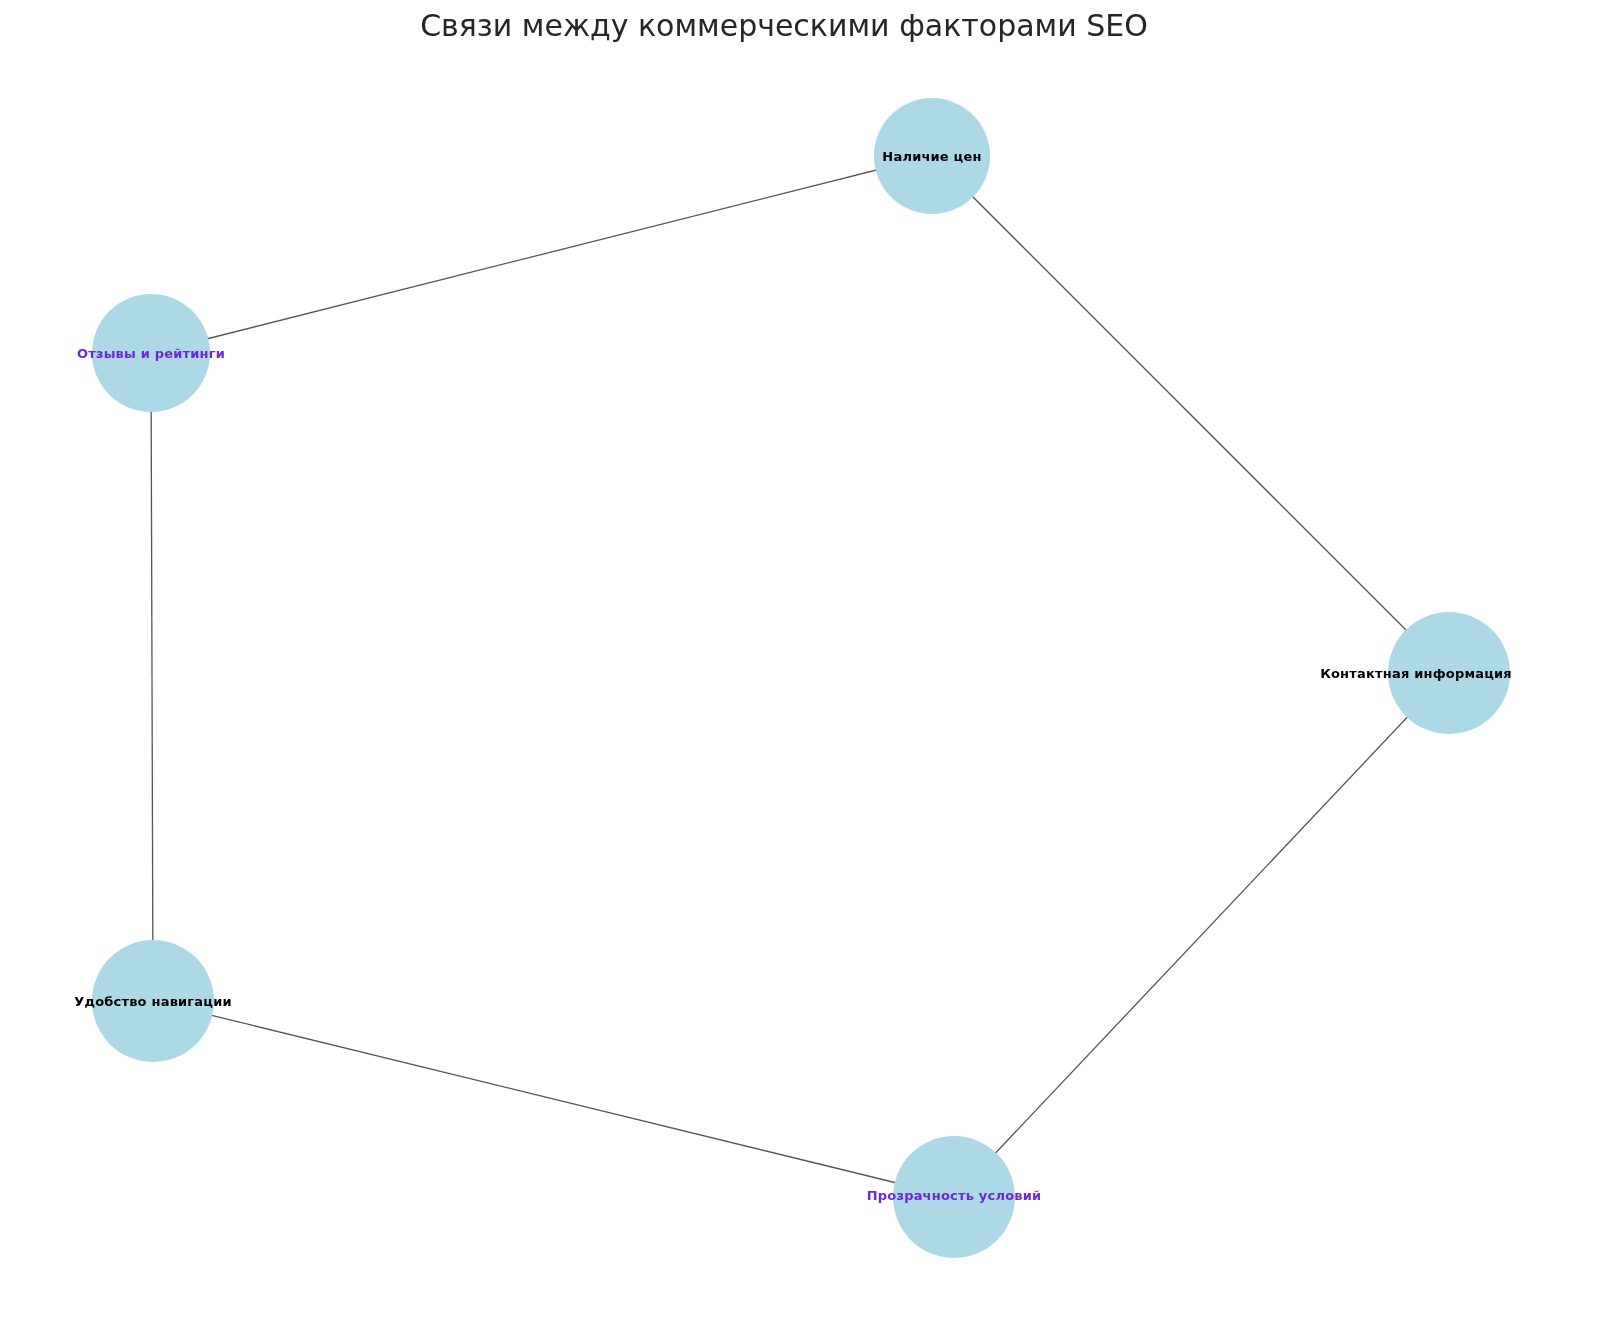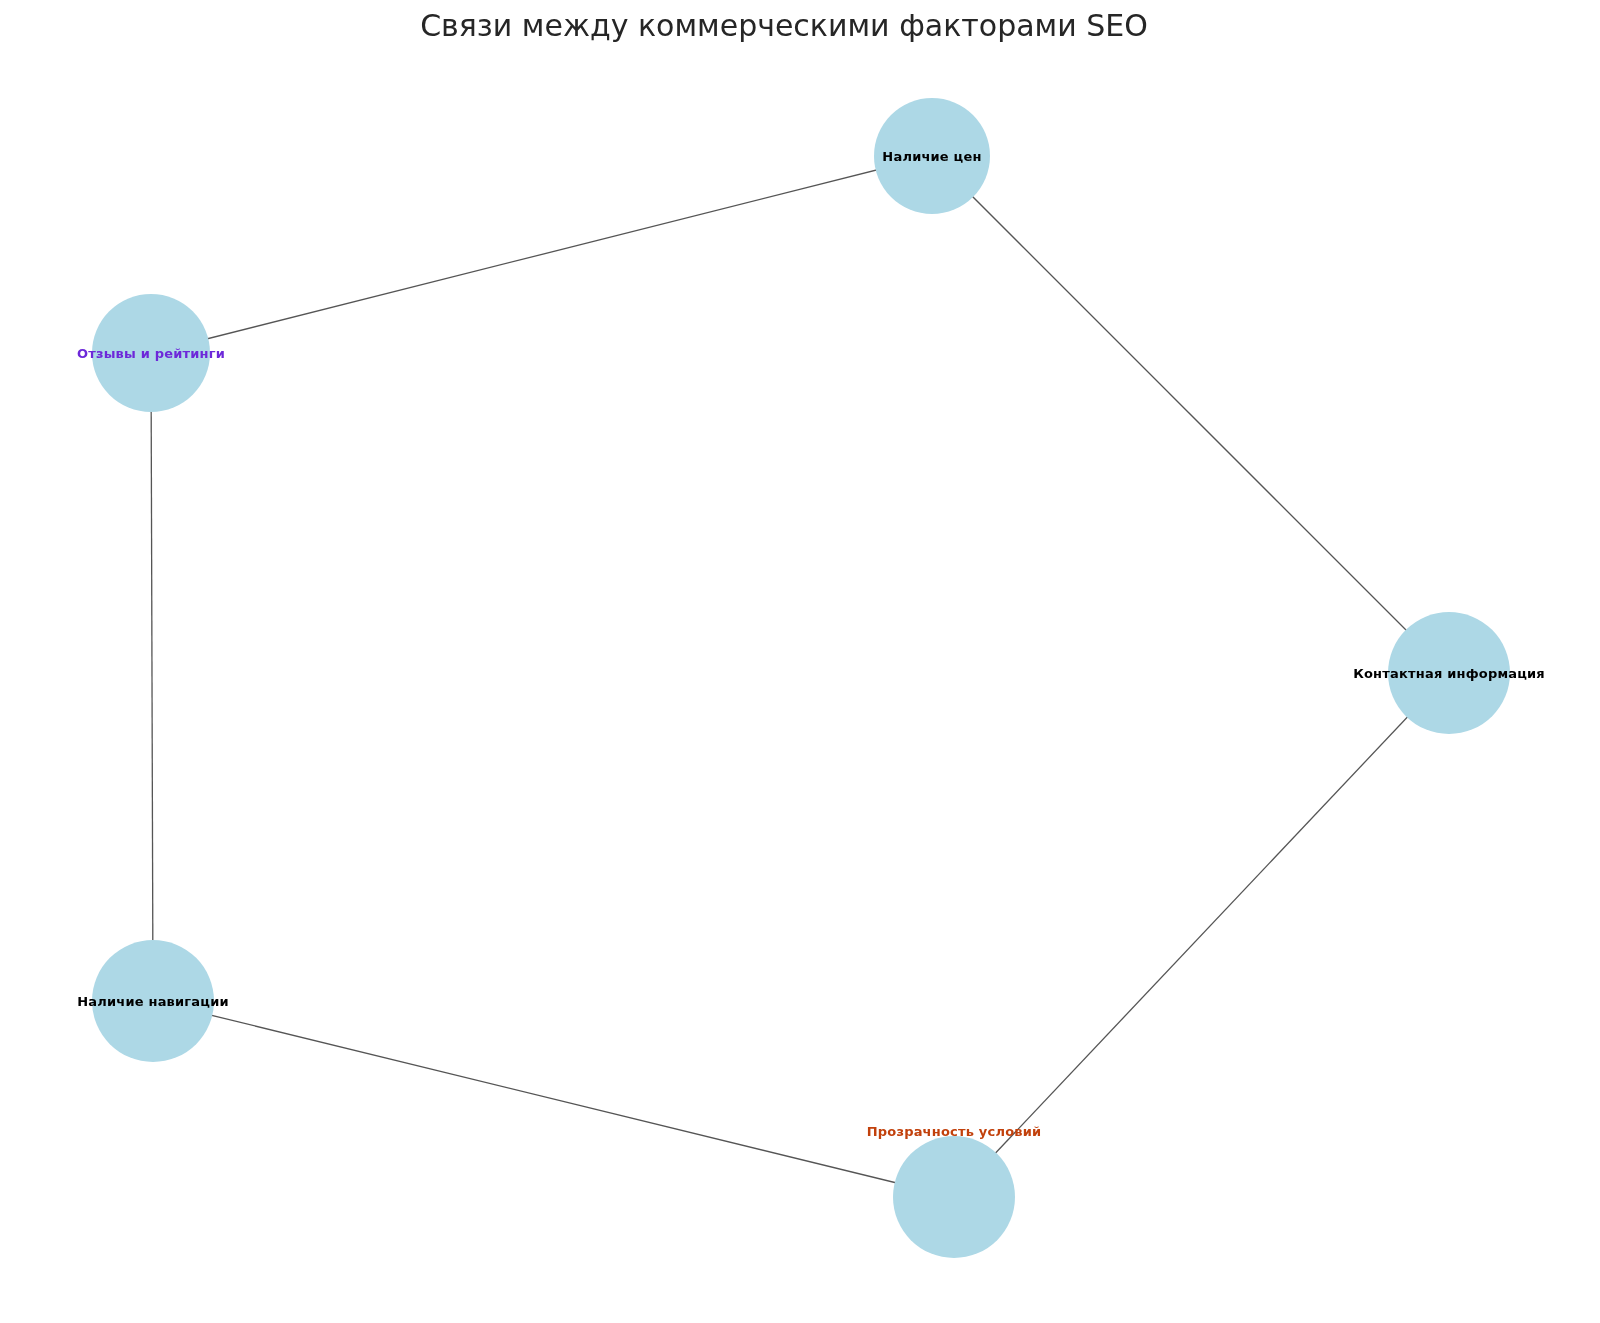--- a/index.html
+++ b/index.html
@@ -70,19 +70,19 @@
         <circle cx="932" cy="156" r="58" fill="#add8e6"></circle>
         <circle cx="1449" cy="673" r="61" fill="#add8e6"></circle>
         <circle cx="954" cy="1197" r="61" fill="#add8e6"></circle>
         <circle cx="153" cy="1001" r="61" fill="#add8e6"></circle>
         <circle cx="151" cy="353" r="59" fill="#add8e6"></circle>
       </g>
   </svg>
 
   <div id="labels-layer">
       <div class="node-label" style="left: 932px; top: 156px; color: rgb(0, 0, 0);">Наличие цен</div>
-      <div class="node-label" style="left: 1449px; top: 673px; color: rgb(0, 0, 0);">Контактная информация</div>
-      <div class="node-label" style="left: 954px; top: 1131px; color: #c2410c;">Прозрачность условий</div>
-      <div class="node-label" style="left: 153px; top: 1001px; color: rgb(0, 0, 0);">Наличие навигации</div>
+      <div class="node-label" style="left: 1416px; top: 673px; color: rgb(0, 0, 0);">Контактная информация</div>
+      <div class="node-label" style="left: 954px; top: 1195px; color: #6d28d9;">Прозрачность условий</div>
+      <div class="node-label" style="left: 153px; top: 1001px; color: rgb(0, 0, 0);">Удобство навигации</div>
       <div class="node-label" style="left: 151px; top: 353px; color: #6d28d9;">Отзывы и рейтинги</div>
     </div>
 
 </div>
 
 </body></html>

